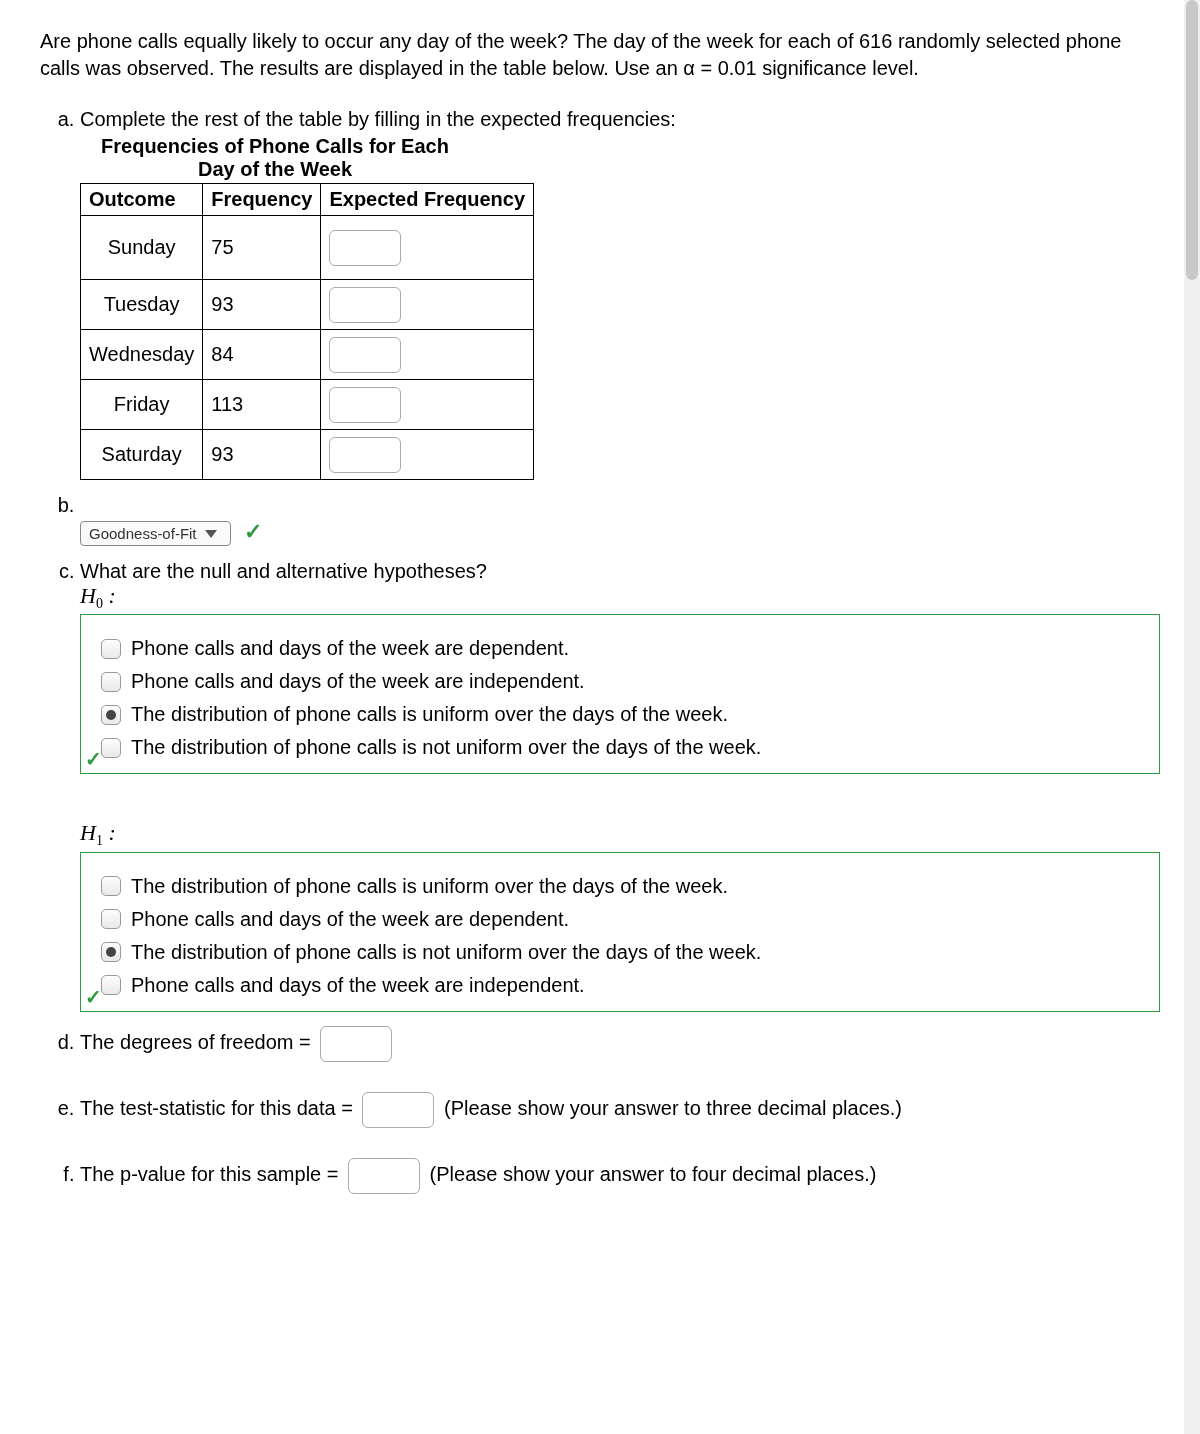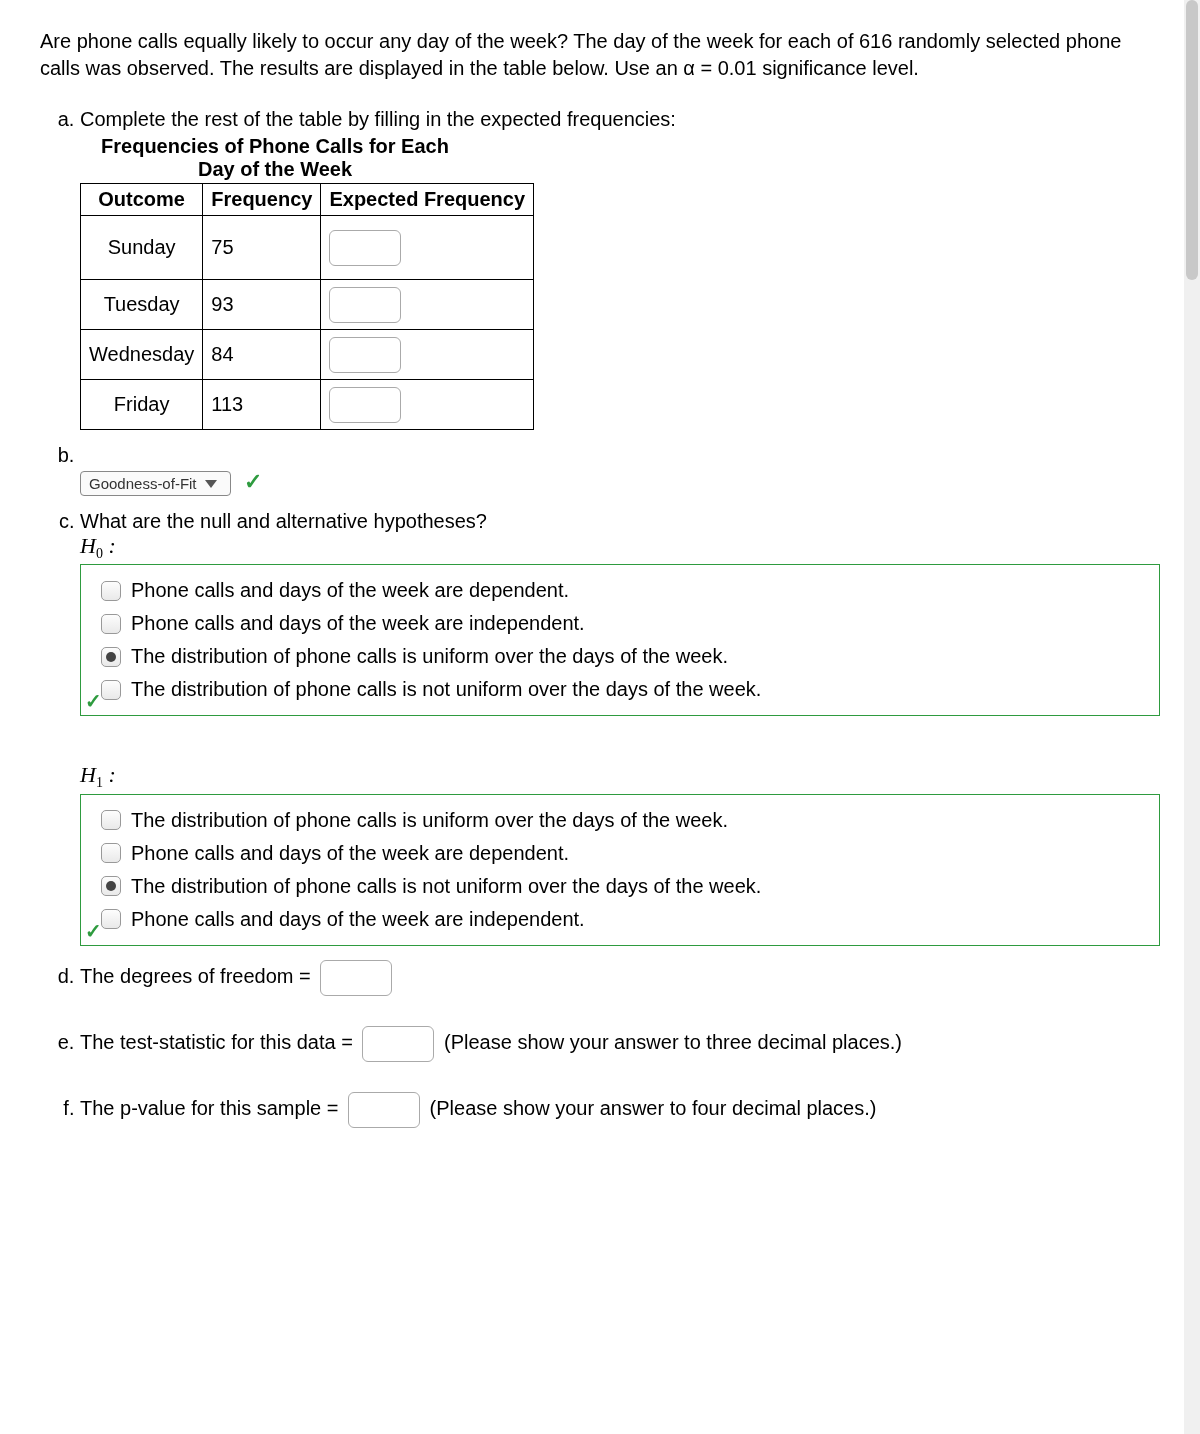--- a/index.html
+++ b/index.html
@@ -19,21 +19,21 @@
   table.freq {
     border-collapse: collapse;
     margin-top: 2px;
   }
   table.freq th, table.freq td {
     border: 1px solid #000;
     padding: 4px 8px;
     font-size: 20px;
     text-align: left;
   }
-  table.freq th { font-weight: bold; text-align: center; }
+  table.freq th { font-weight: bold; text-align: left; }
   table.freq td.day { text-align: center; }
   .tall td { height: 64px; }
   .mid td { height: 50px; }
   input.num {
     width: 72px; height: 36px;
     border: 1px solid #aaa; border-radius: 6px;
     font-size: 18px; padding: 2px 6px;
     background: #fff;
   }
   .dropdown {
@@ -47,21 +47,21 @@
     width: 0; height: 0; margin-left: 8px;
     border-left: 6px solid transparent;
     border-right: 6px solid transparent;
     border-top: 8px solid #555;
   }
   .check { color: #2e9b3f; font-size: 22px; margin-left: 8px; font-weight: bold; }
   .hyp-label { font-family: "Times New Roman", serif; font-style: italic; font-size: 22px; }
   .hyp-label sub { font-style: normal; font-size: 14px; }
   .hyp-box {
     border: 1.5px solid #2e9b3f;
-    padding: 4px 20px 4px 20px;
+    padding: 12px 20px 4px 20px;
     margin-top: 2px;
     position: relative;
   }
   .hyp-box .opt { display: flex; align-items: center; margin: 10px 0; }
   .chk {
     width: 20px; height: 20px; border: 1px solid #999;
     border-radius: 5px; background: linear-gradient(#fdfdfd,#e9e9e9);
     margin-right: 10px; flex-shrink: 0;
     display: flex; align-items: center; justify-content: center;
   }
@@ -119,20 +119,25 @@
       <tr class="mid">
         <td class="day">Wednesday</td>
         <td>84</td>
         <td><input class="num" style=""></td>
       </tr>
       <tr class="mid">
         <td class="day">Friday</td>
         <td>113</td>
         <td><input class="num" style=""></td>
       </tr>
+      <tr class="mid">
+        <td class="day">Saturday</td>
+        <td>93</td>
+        <td><input class="num" style=""></td>
+      </tr>
     </tbody>
       </table>
   </li>
 
   <li>
     <br>
     <span class="dropdown">
       <span>Goodness-of-Fit</span>
       <span class="tri"></span>
     </span>

